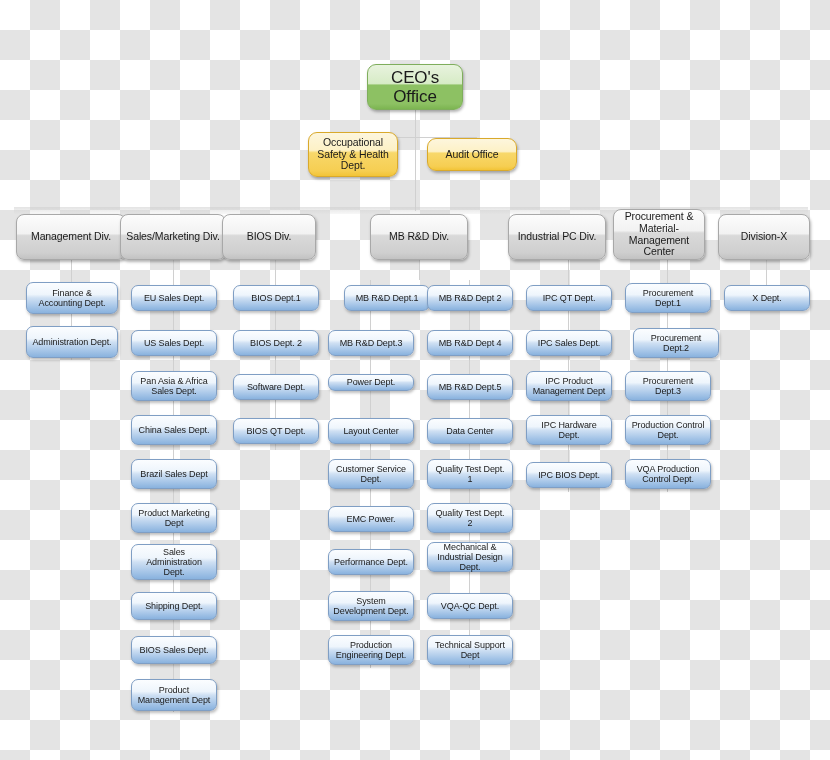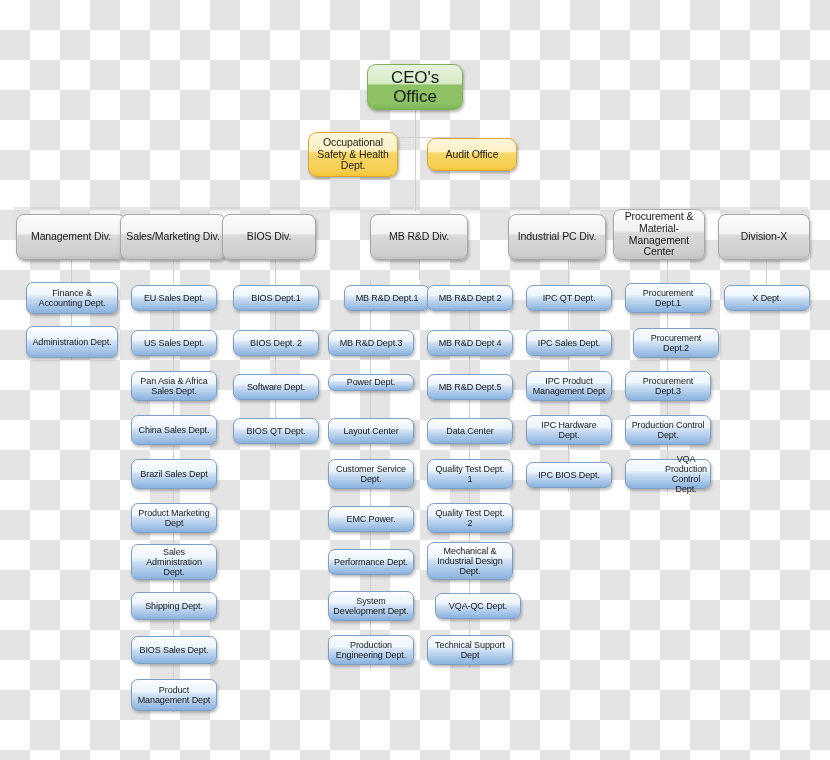--- a/index.html
+++ b/index.html
@@ -171,31 +171,31 @@
   <div class="node dept" style="left:328px; top:549px; width:86px; height:26px;">Performance Dept.</div>
   <div class="node dept" style="left:328px; top:591px; width:86px; height:30px;">System Development Dept.</div>
   <div class="node dept" style="left:328px; top:635px; width:86px; height:30px;">Production Engineering Dept.</div>
 
   <div class="node dept" style="left:427px; top:285px; width:86px; height:26px;">MB R&amp;D Dept 2</div>
   <div class="node dept" style="left:427px; top:330px; width:86px; height:26px;">MB R&amp;D Dept 4</div>
   <div class="node dept" style="left:427px; top:374px; width:86px; height:26px;">MB R&amp;D Dept.5</div>
   <div class="node dept" style="left:427px; top:418px; width:86px; height:26px;">Data Center</div>
   <div class="node dept" style="left:427px; top:459px; width:86px; height:30px;">Quality Test Dept. 1</div>
   <div class="node dept" style="left:427px; top:503px; width:86px; height:30px;">Quality Test Dept. 2</div>
-  <div class="node dept" style="left:427px; top:542px; width:86px; height:38px;">Mechanical &amp; Industrial Design Dept.</div>
-  <div class="node dept" style="left:427px; top:593px; width:86px; height:26px;margin-left:8px;">VQA-QC Dept.</div>
+  <div class="node dept" style="left:427px; top:542px; width:86px; height:30px;">Mechanical &amp; Industrial Design Dept.</div>
+  <div class="node dept" style="left:427px; top:593px; width:86px; height:26px;">VQA-QC Dept.</div>
   <div class="node dept" style="left:427px; top:635px; width:86px; height:30px;">Technical Support Dept</div>
 
   <div class="node dept" style="left:526px; top:285px; width:86px; height:26px;">IPC QT Dept.</div>
   <div class="node dept" style="left:526px; top:330px; width:86px; height:26px;">IPC Sales Dept.</div>
   <div class="node dept" style="left:526px; top:371px; width:86px; height:30px;">IPC Product Management Dept</div>
   <div class="node dept" style="left:526px; top:415px; width:86px; height:30px;">IPC Hardware Dept.</div>
   <div class="node dept" style="left:526px; top:462px; width:86px; height:26px;">IPC BIOS Dept.</div>
 
   <div class="node dept" style="left:625px; top:283px; width:86px; height:30px;">Procurement Dept.1</div>
   <div class="node dept" style="left:625px; top:328px; width:86px; height:30px;margin-left:8px;">Procurement Dept.2</div>
   <div class="node dept" style="left:625px; top:371px; width:86px; height:30px;">Procurement Dept.3</div>
   <div class="node dept" style="left:625px; top:415px; width:86px; height:30px;">Production Control Dept.</div>
-  <div class="node dept" style="left:625px; top:459px; width:86px; height:30px;padding-left:40px;">VQA Production Control Dept.</div>
+  <div class="node dept" style="left:625px; top:459px; width:86px; height:30px;">VQA Production Control Dept.</div>
 
   <div class="node dept" style="left:724px; top:285px; width:86px; height:26px;">X Dept.</div>
 
 </div>
 
 </body></html>

